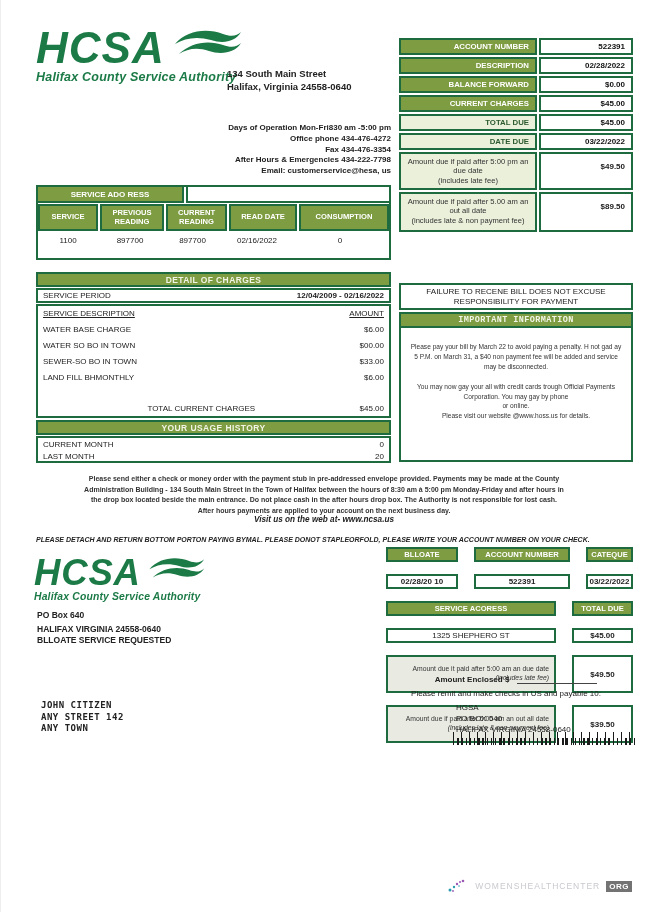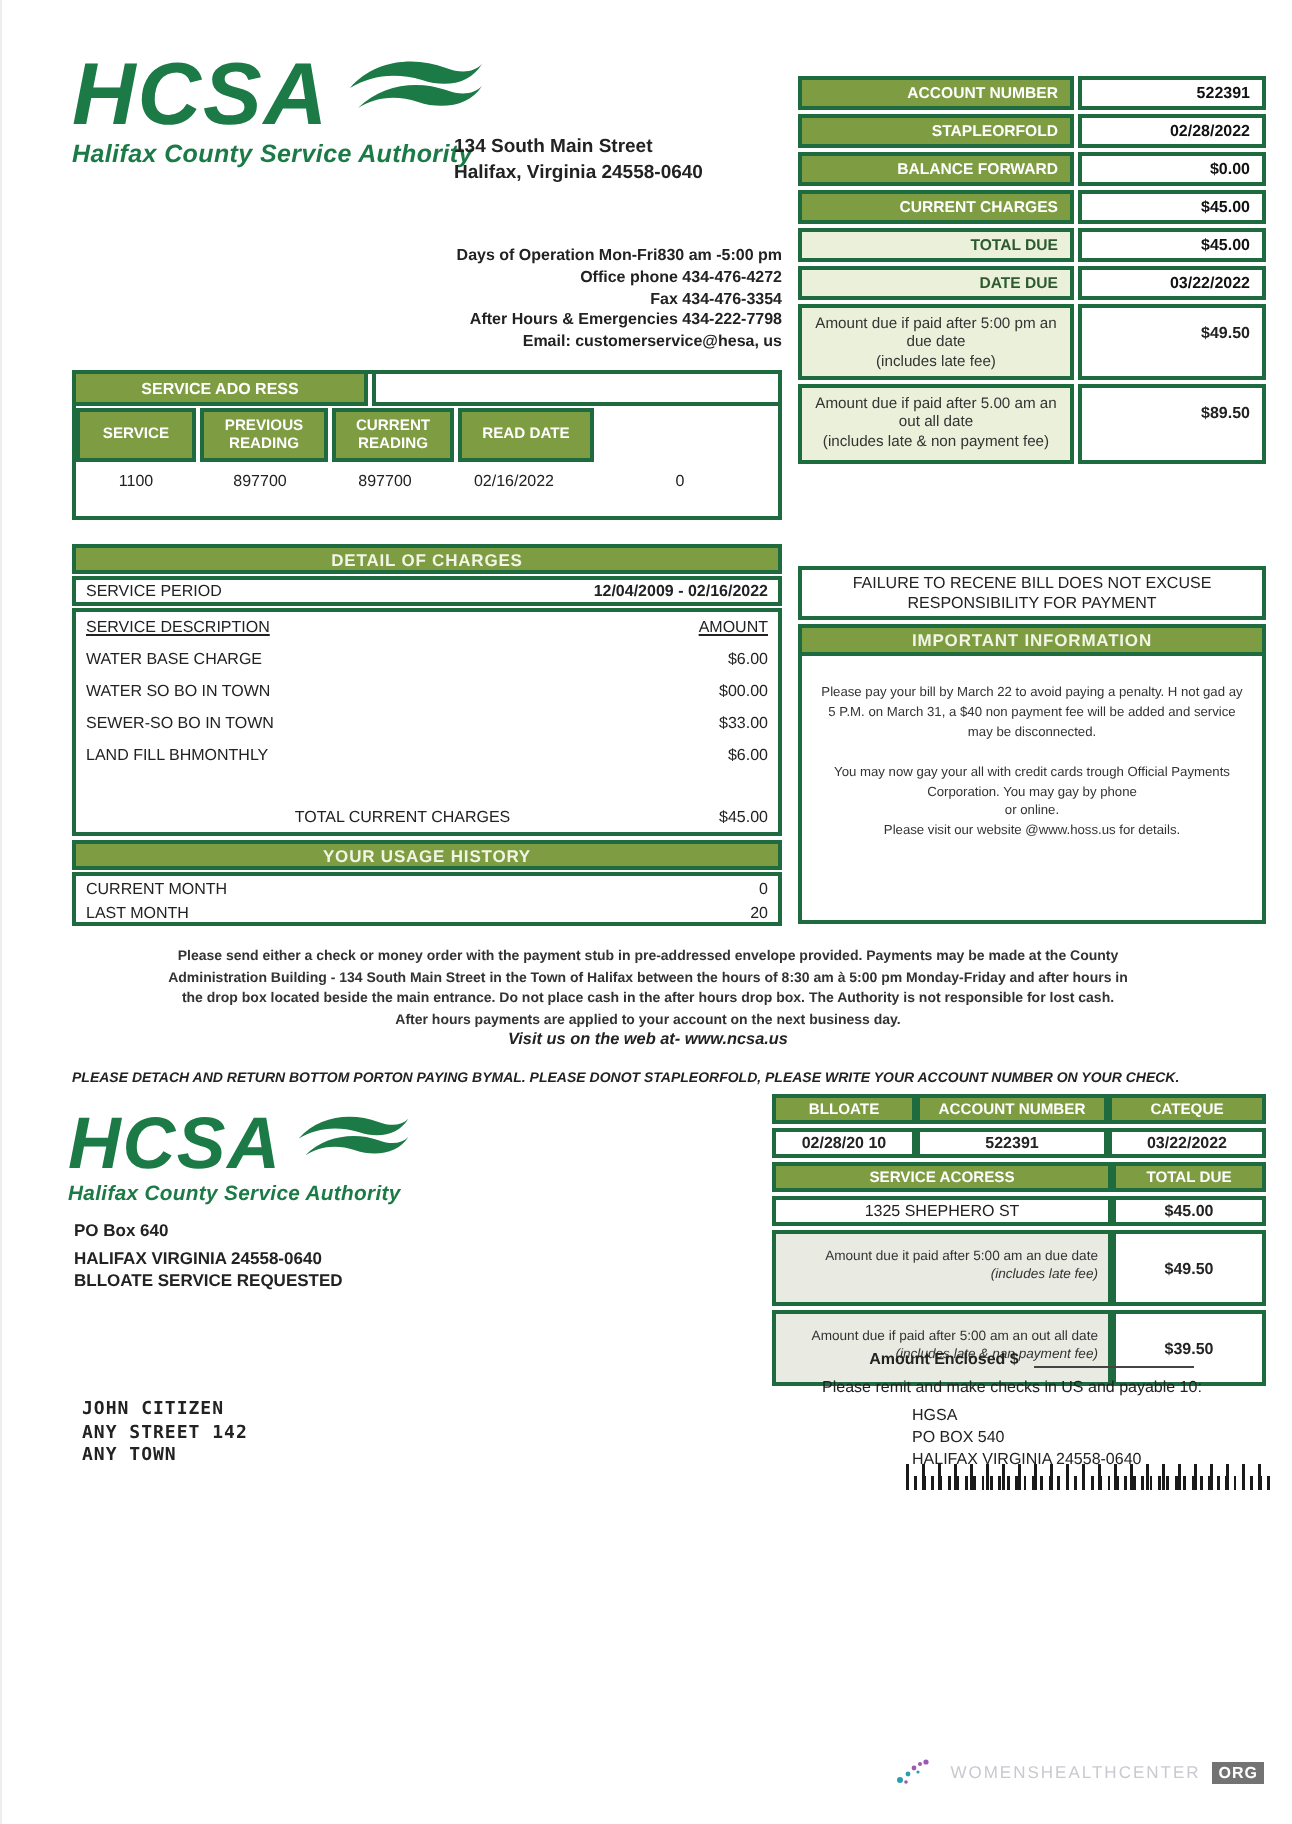--- a/index.html
+++ b/index.html
@@ -69,38 +69,38 @@
   .chg-total { position:absolute; left:0; right:0; bottom:3px; padding:0 5px; display:flex; align-items:center; }
   .chg-total .tl { flex:1; text-align:center; }
   .usage-box { position:absolute; left:35px; top:436px; width:355px; height:27px; border:2px solid var(--dark);
                padding:1px 5px; font-size:8px; }
   .usage-row { display:flex; justify-content:space-between; line-height:1.45; }
 
   
   .failure-box { position:absolute; left:398px; top:283px; width:234px; height:27px; border:2px solid var(--dark);
                  display:flex; align-items:center; justify-content:center; text-align:center; font-size:8px; padding:0 14px; line-height:1.25; }
   .info-box { position:absolute; left:398px; top:312px; width:234px; height:150px; border:2px solid var(--dark); }
-  .info-band { height:14px; margin:0; border:none; border-bottom:2px solid var(--dark); }
+  .info-band { height:14px; margin:0; border:none; border-bottom:2px solid var(--dark);font-family:Liberation Mono, monospace; }
   .info-body { font-size:6.6px; text-align:center; line-height:1.5; padding:14px 8px 0 8px; color:#333; }
   .info-body .gap { height:10px; }
 
   
   .footer-note { position:absolute; left:83px; top:474px; width:480px; text-align:center; font-size:7px; font-weight:bold; line-height:1.5; color:#333; }
   .web-note { position:absolute; left:83px; top:515px; width:480px; text-align:center; font-size:8.2px; font-weight:bold; font-style:italic; }
   .detach-note { position:absolute; left:35px; top:536px; width:600px; font-size:7px; font-weight:bold; font-style:italic; }
 
   
   .stub-pobox { position:absolute; left:36px; top:610px; font-size:8.5px; font-weight:bold; }
   .stub-city { position:absolute; left:36px; top:624px; font-size:8.5px; font-weight:bold; line-height:1.35; }
   .recipient { position:absolute; left:40px; top:700px; font-family:"DejaVu Sans Mono","Liberation Mono",monospace;
                font-size:9px; font-weight:bold; line-height:1.3; letter-spacing:.5px; }
 
   
   .stub-table { position:absolute; left:385px; top:547px; width:247px; }
-  .st-row { display:flex; gap:0; margin-bottom:2px; }
+  .st-row { display:flex; gap:16px; margin-bottom:12px; }
   .sc1{flex:0 0 72px;} .sc2{flex:0 0 96px;} .sc3{flex:1;}
   .sc12{flex:0 0 170px;}
   .st-head { justify-content:center; font-size:7.6px; height:15px; }
   .st-val { justify-content:center; font-weight:bold; height:15px; }
   .st-late-label { background:var(--graylight); flex-direction:column; justify-content:center; align-items:flex-end;
                    text-align:right; padding:3px 5px; font-size:6.8px; color:#333; line-height:1.3; height:38px; }
   .st-late-label .sub { font-style:italic; }
   .st-late-val { justify-content:center; font-weight:bold; height:38px; }
 
   
@@ -148,21 +148,21 @@
     <div>After Hours &amp; Emergencies 434-222-7798</div>
     <div>Email: customerservice@hesa, us</div>
   </div>
 
   <div class="acct">
     <div class="acct-row" style="height:17px">
       <div class="cell acct-label olive-bg">ACCOUNT NUMBER</div>
       <div class="cell acct-value">522391</div>
     </div>
     <div class="acct-row" style="height:17px">
-      <div class="cell acct-label olive-bg">STAPLEORFOLD</div>
+      <div class="cell acct-label olive-bg">DESCRIPTION</div>
       <div class="cell acct-value">02/28/2022</div>
     </div>
     <div class="acct-row" style="height:17px">
       <div class="cell acct-label olive-bg">BALANCE FORWARD</div>
       <div class="cell acct-value">$0.00</div>
     </div>
     <div class="acct-row" style="height:17px">
       <div class="cell acct-label olive-bg">CURRENT CHARGES</div>
       <div class="cell acct-value">$45.00</div>
     </div>
@@ -193,20 +193,21 @@
   <div class="svc">
     <div class="svc-head">
       <div class="cell svc-addr-cell olive-bg" style="border-width:0 2px 2px 0">SERVICE ADO RESS</div>
       <div class="cell svc-addr-blank" style="border-width:0 0 2px 2px"></div>
     </div>
     <div class="svc-cols">
       <div class="cell svc-col olive-bg w1">SERVICE</div>
       <div class="cell svc-col olive-bg w2">PREVIOUS READING</div>
       <div class="cell svc-col olive-bg w3">CURRENT READING</div>
       <div class="cell svc-col olive-bg w4">READ DATE</div>
+      <div class="cell svc-col olive-bg w5">CONSUMPTION</div>
     </div>
     <div class="svc-data">
       <div class="w1">1100</div>
       <div class="w2">897700</div>
       <div class="w3">897700</div>
       <div class="w4">02/16/2022</div>
       <div class="w5">0</div>
     </div>
   </div>
 

